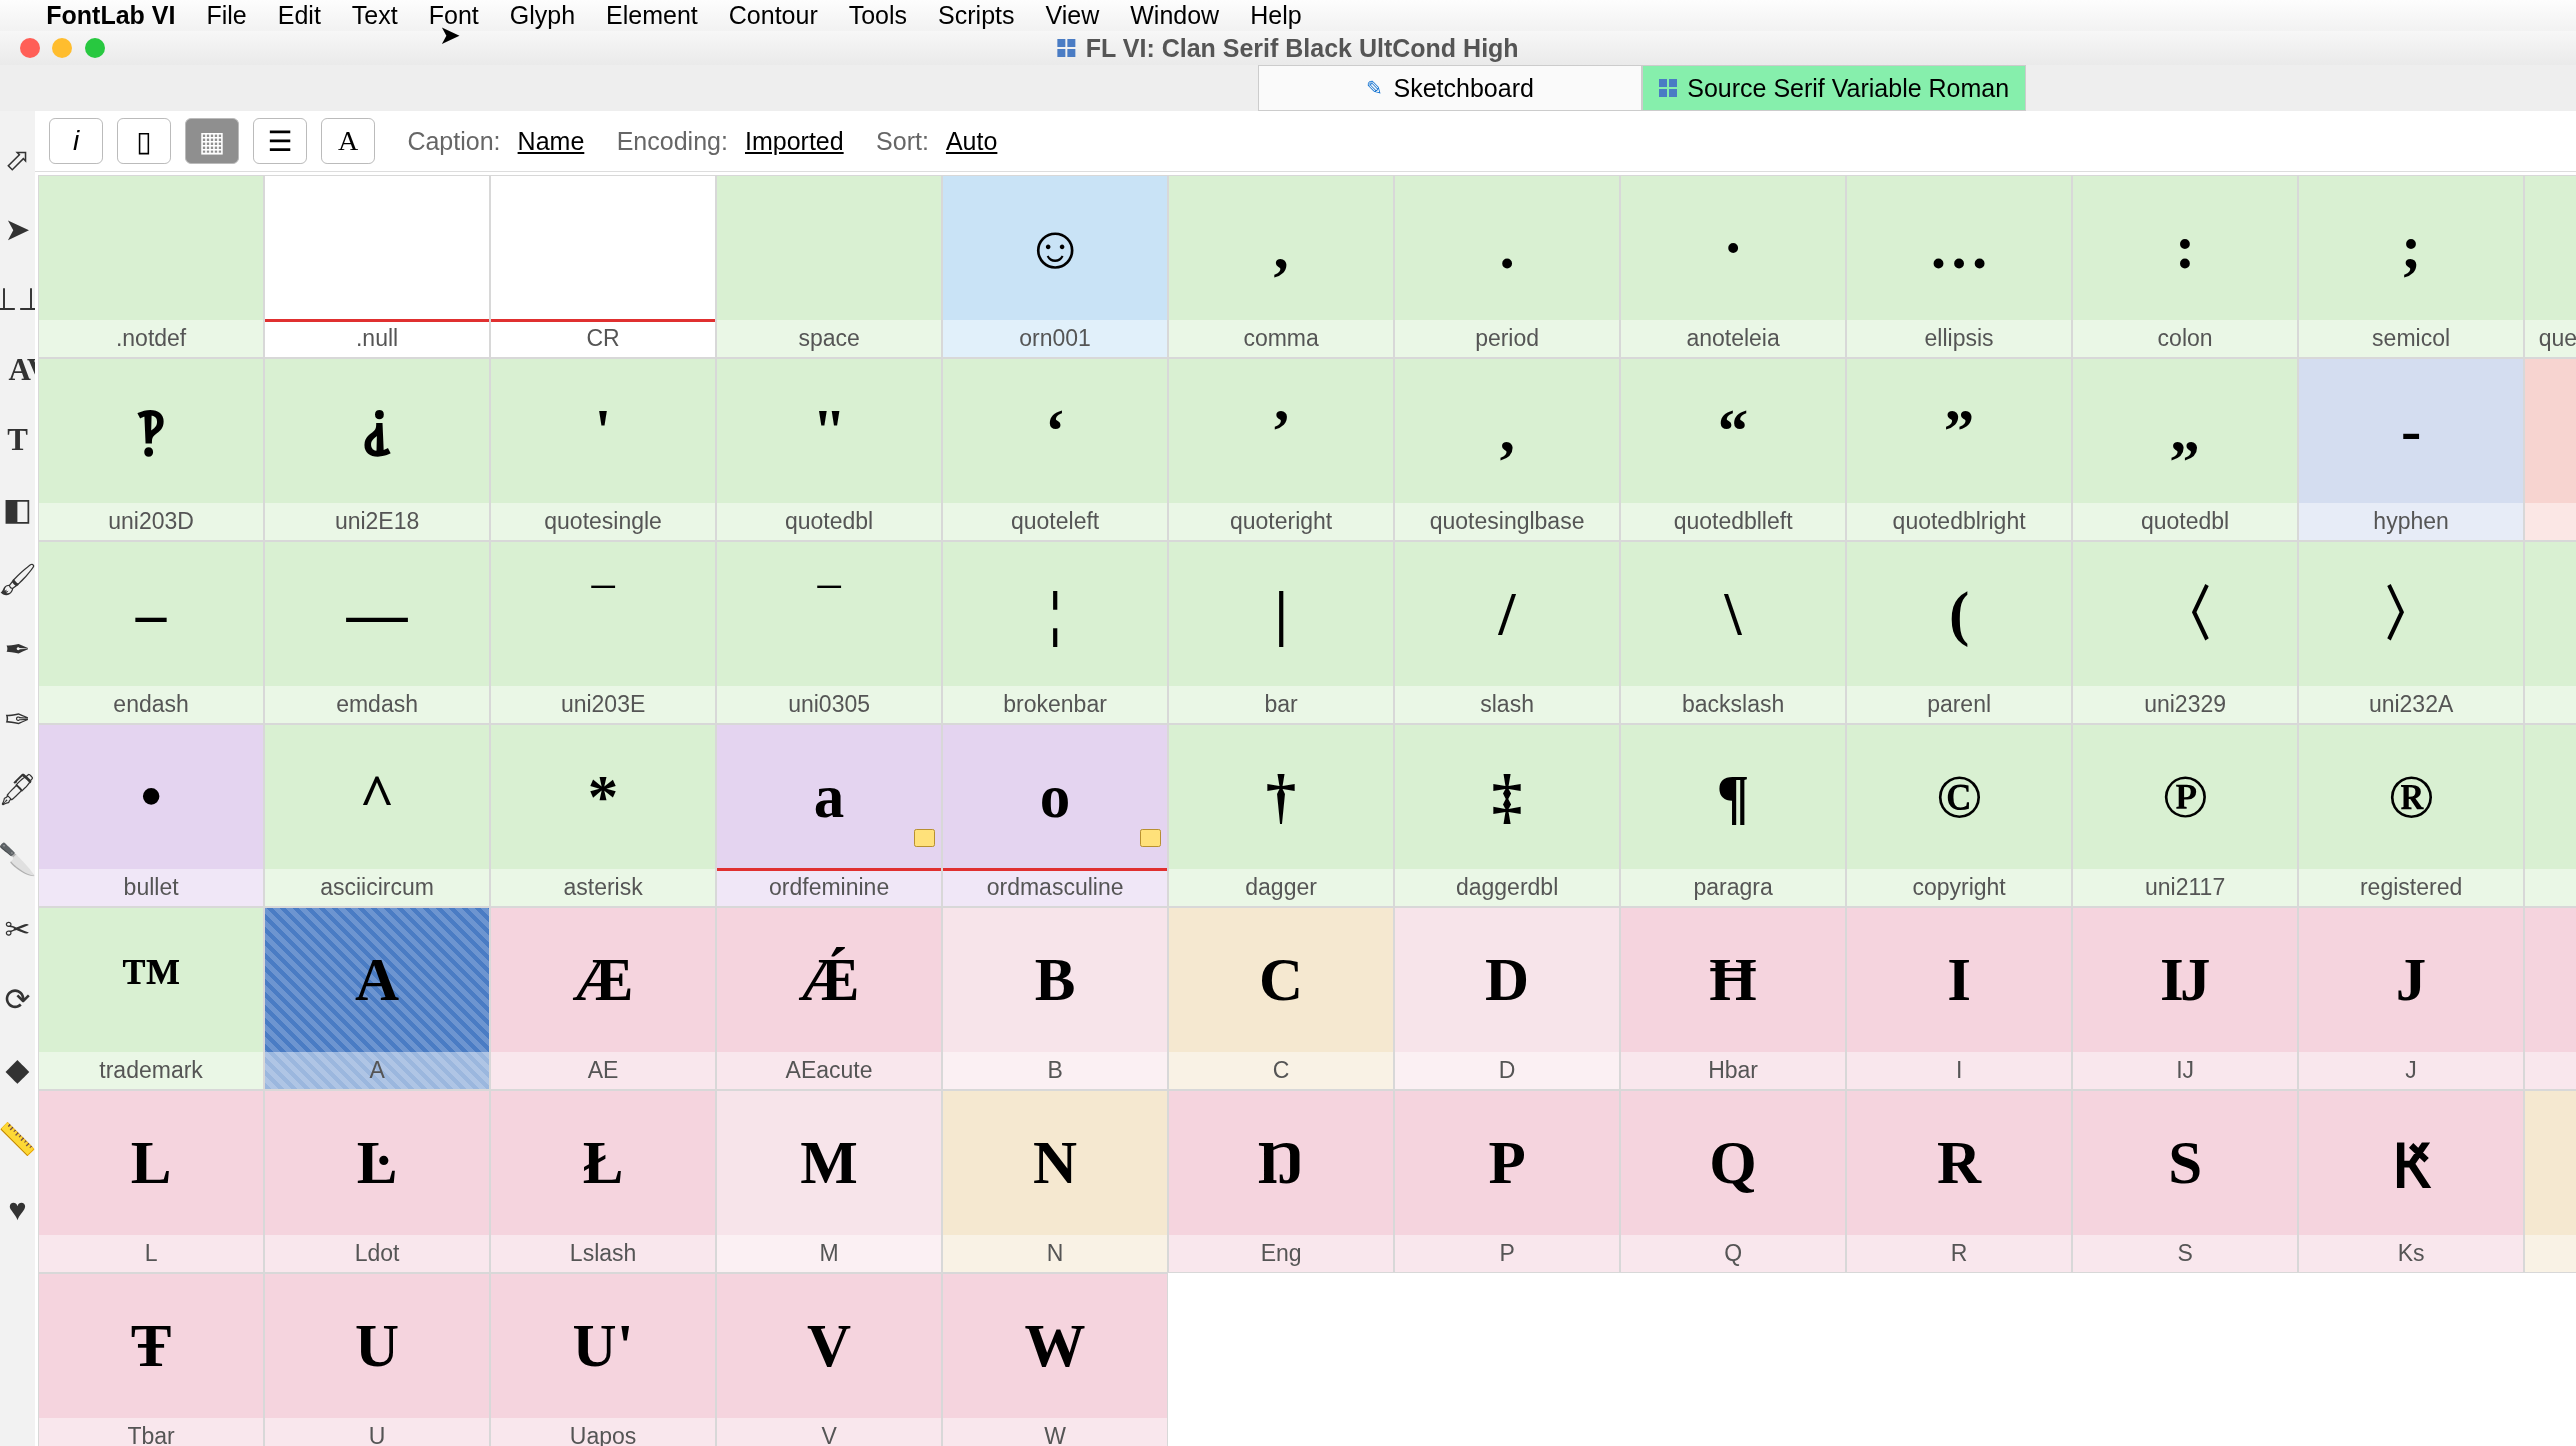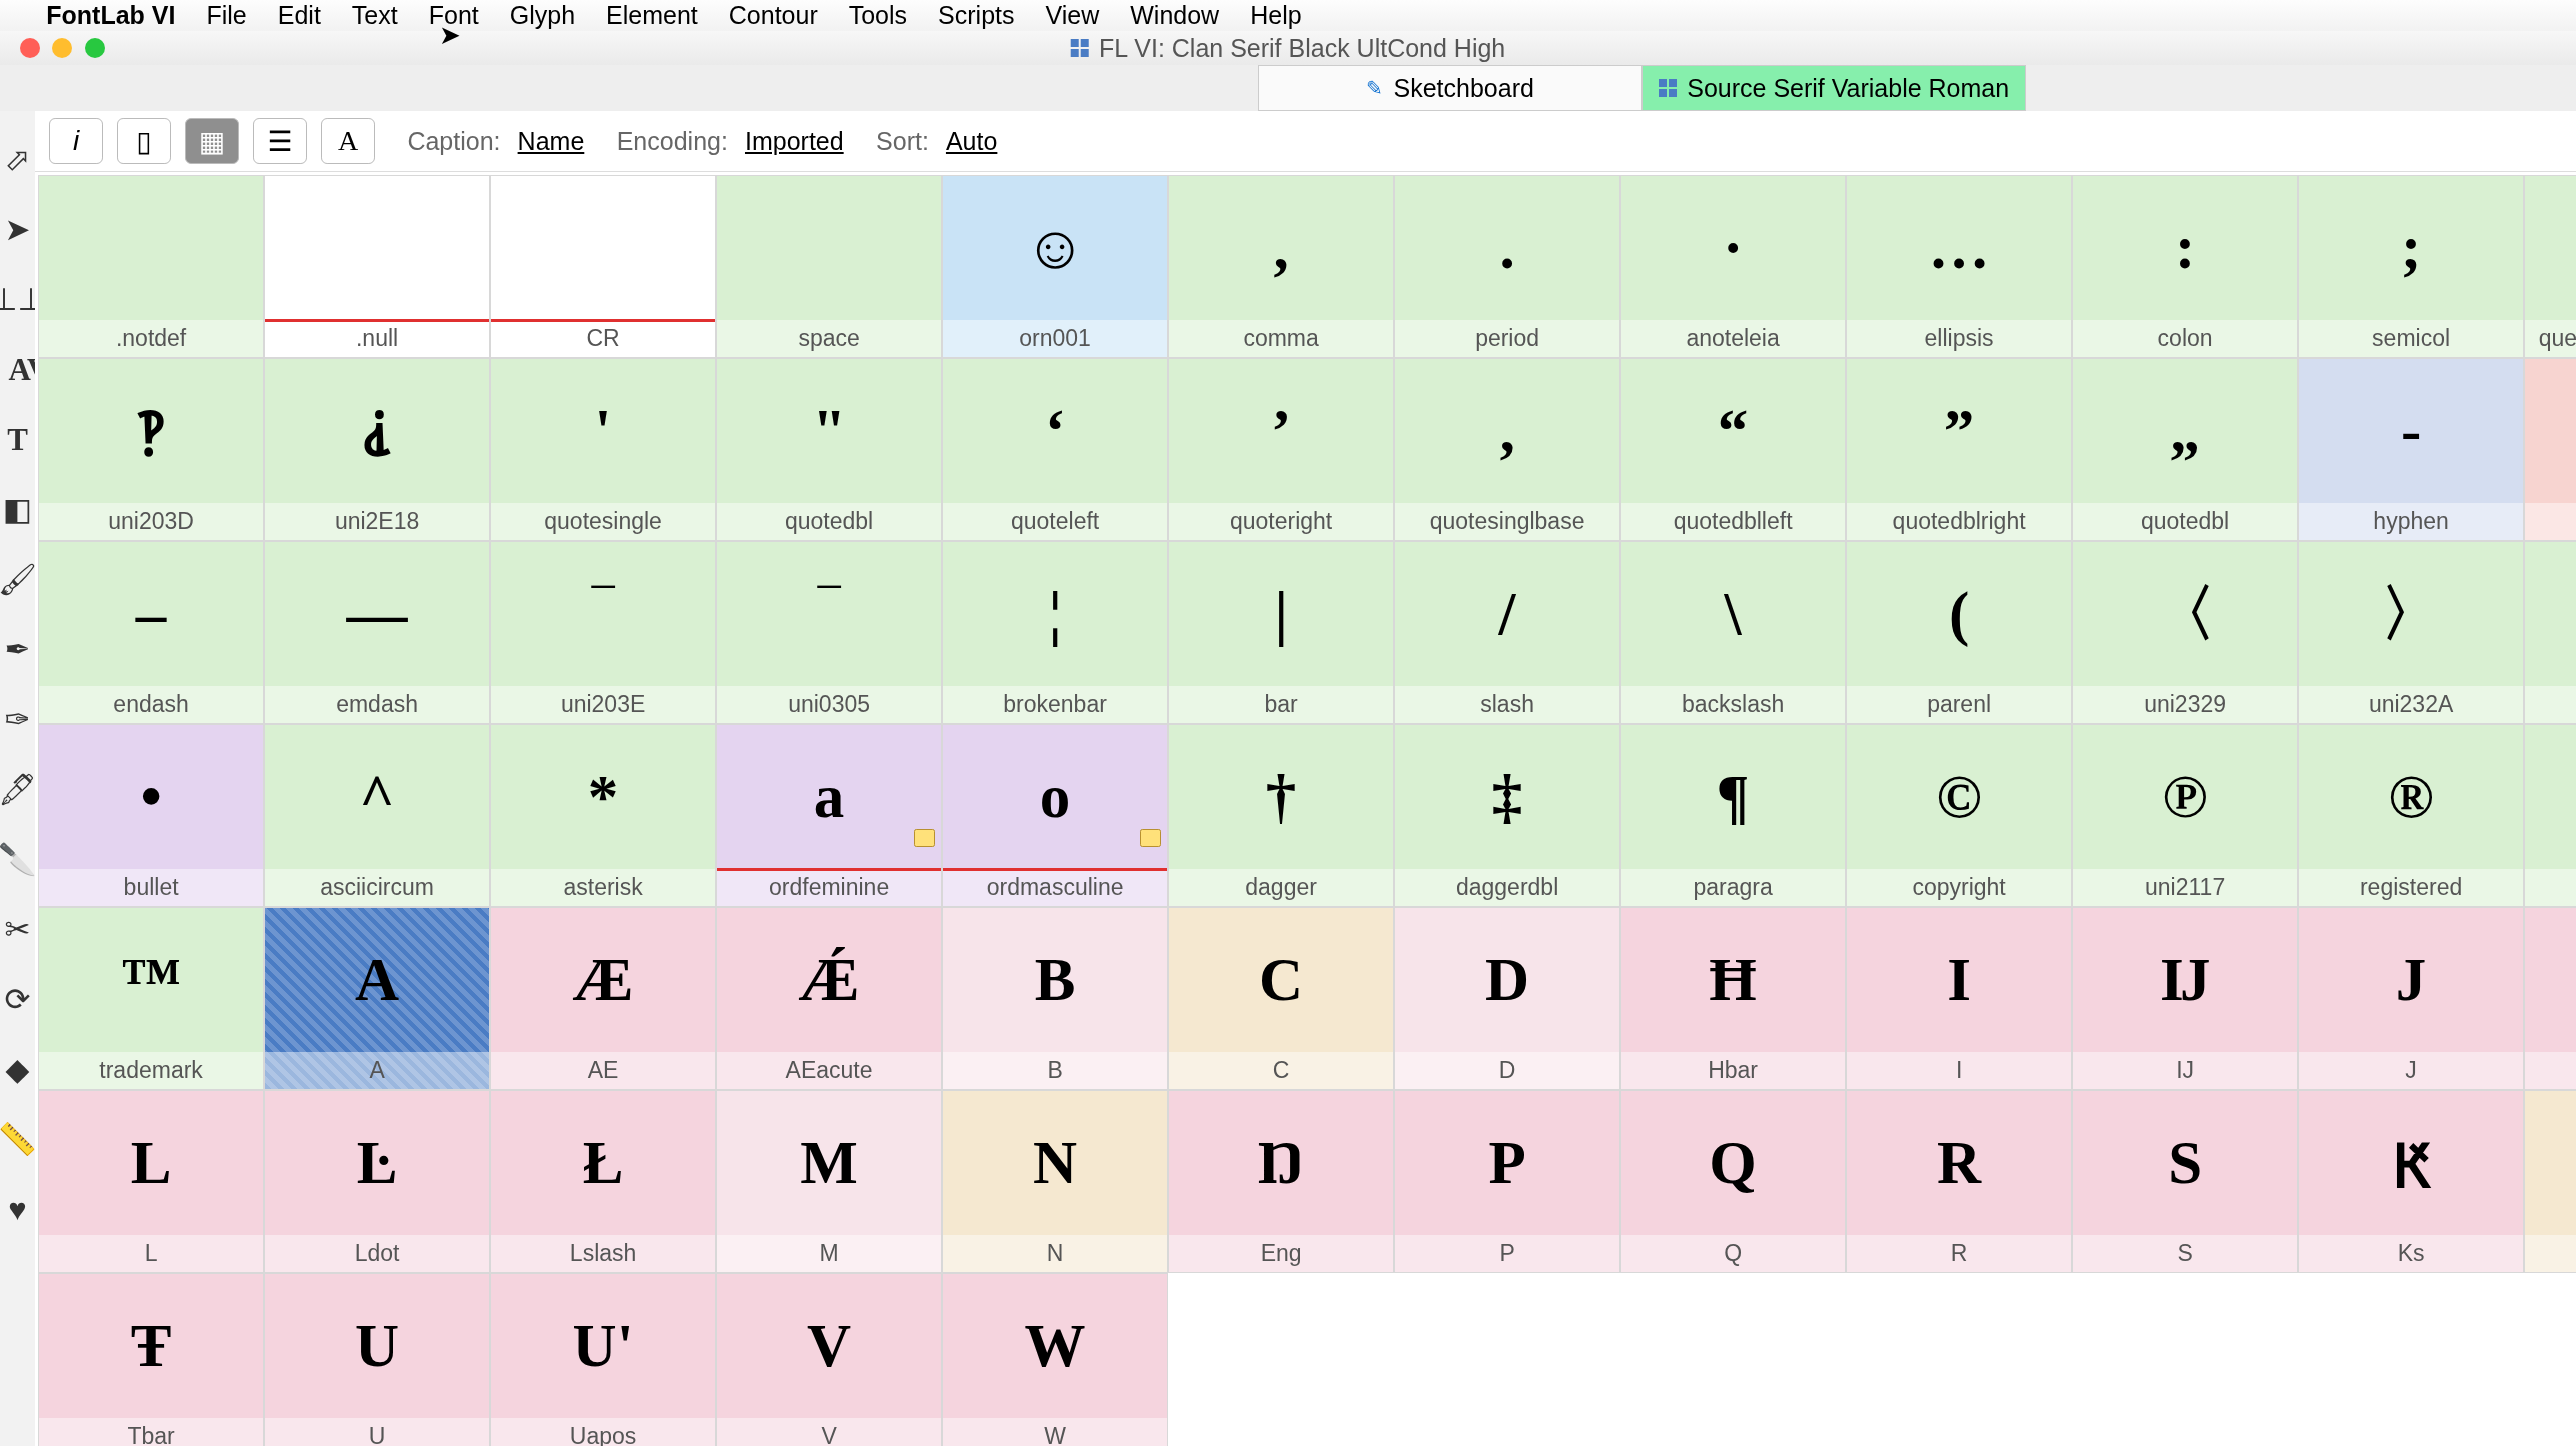--- a/index.html
+++ b/index.html
@@ -1,21 +1,21 @@
 <!DOCTYPE html>
 <html style="font-size:12.3px"><head>
 <meta charset="utf-8">
 <style>
 *{margin:0;padding:0;box-sizing:border-box;font-family:-apple-system,BlinkMacSystemFont,"Helvetica Neue",sans-serif;}
 body{background:#f5f5f5;overflow:hidden;width:2576px;height:1447px;transform-origin:top left;}
 .menubar{height:31px;background:linear-gradient(#fdfdfd,#f2f2f2);display:flex;align-items:center;padding-left:15.3px;font-size:25px;gap:31px;}
 .menubar .apple{font-size:28px;}
 .menubar .appname{font-weight:700;}
 .menubar .item{cursor:default;}
-.titlebar{height:34px;background:linear-gradient(#f7f7f7,#eaeaea);display:flex;align-items:center;padding-left:20px;position:relative;}
+.titlebar{height:34px;background:linear-gradient(#f7f7f7,#eaeaea);display:flex;align-items:center;padding-left:20px;position:relative;font-weight:bold;}
 .traffic{display:flex;gap:12.3px;}
 .dot{width:20px;height:20px;border-radius:50%;}
 .dot.red{background:#ff5f57;}
 .dot.yel{background:#ffbd2e;}
 .dot.grn{background:#28c840;}
 .wintitle{position:absolute;left:50%;transform:translateX(-50%);font-size:25px;color:#555;display:flex;align-items:center;gap:10.7px;}
 .grid-ico{display:inline-grid;grid-template-columns:repeat(2,7.7px);grid-template-rows:repeat(2,7.7px);gap:2.3px;}
 .grid-ico span{background:#4a7cc4;}
 .tabs{height:46px;background:#eee;display:flex;padding-left:1258px;}
 .tab{flex:none;width:384px;display:flex;align-items:center;justify-content:center;font-size:25px;gap:10.7px;border:0.8px solid #ccc;background:#86efac;}

